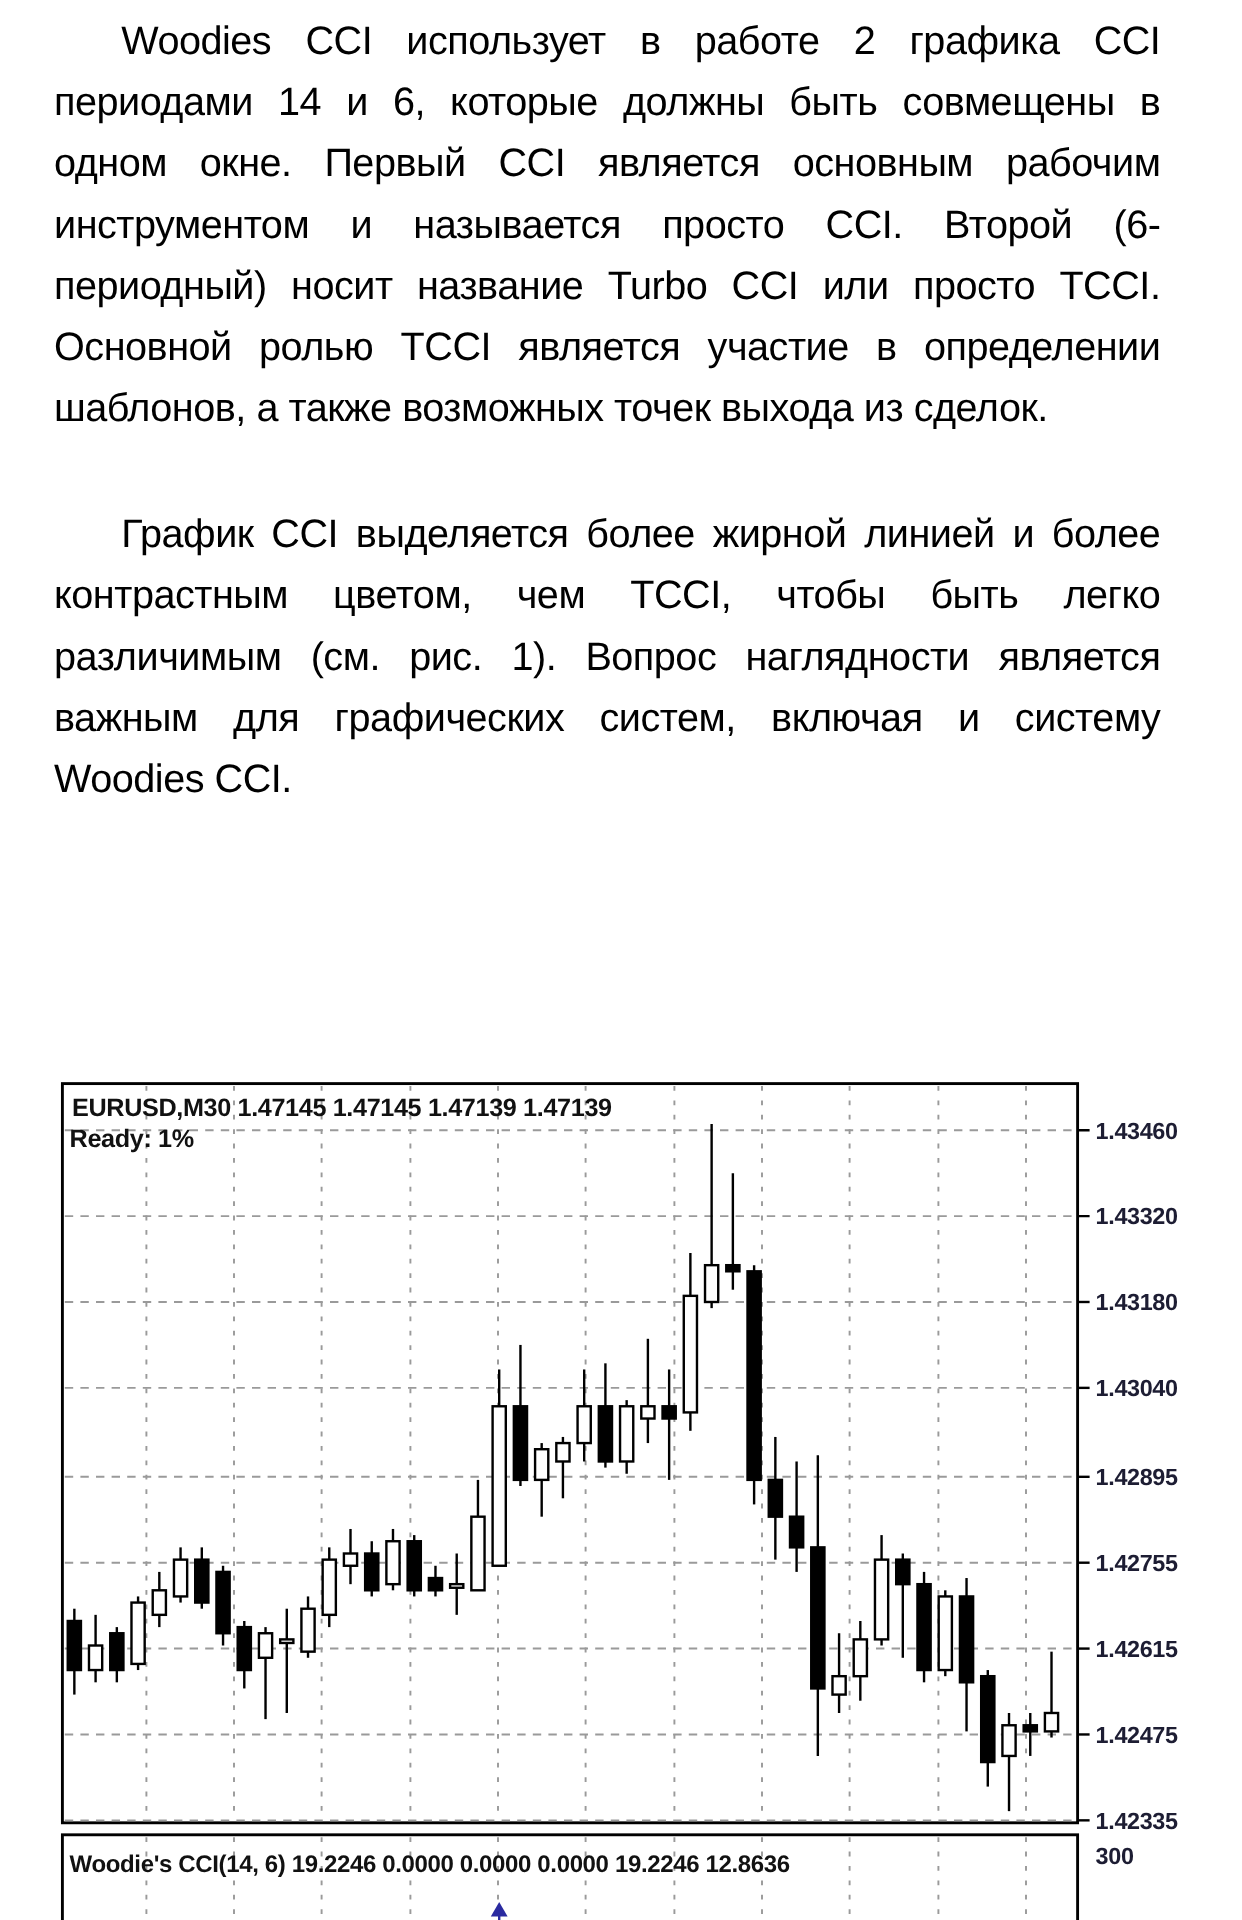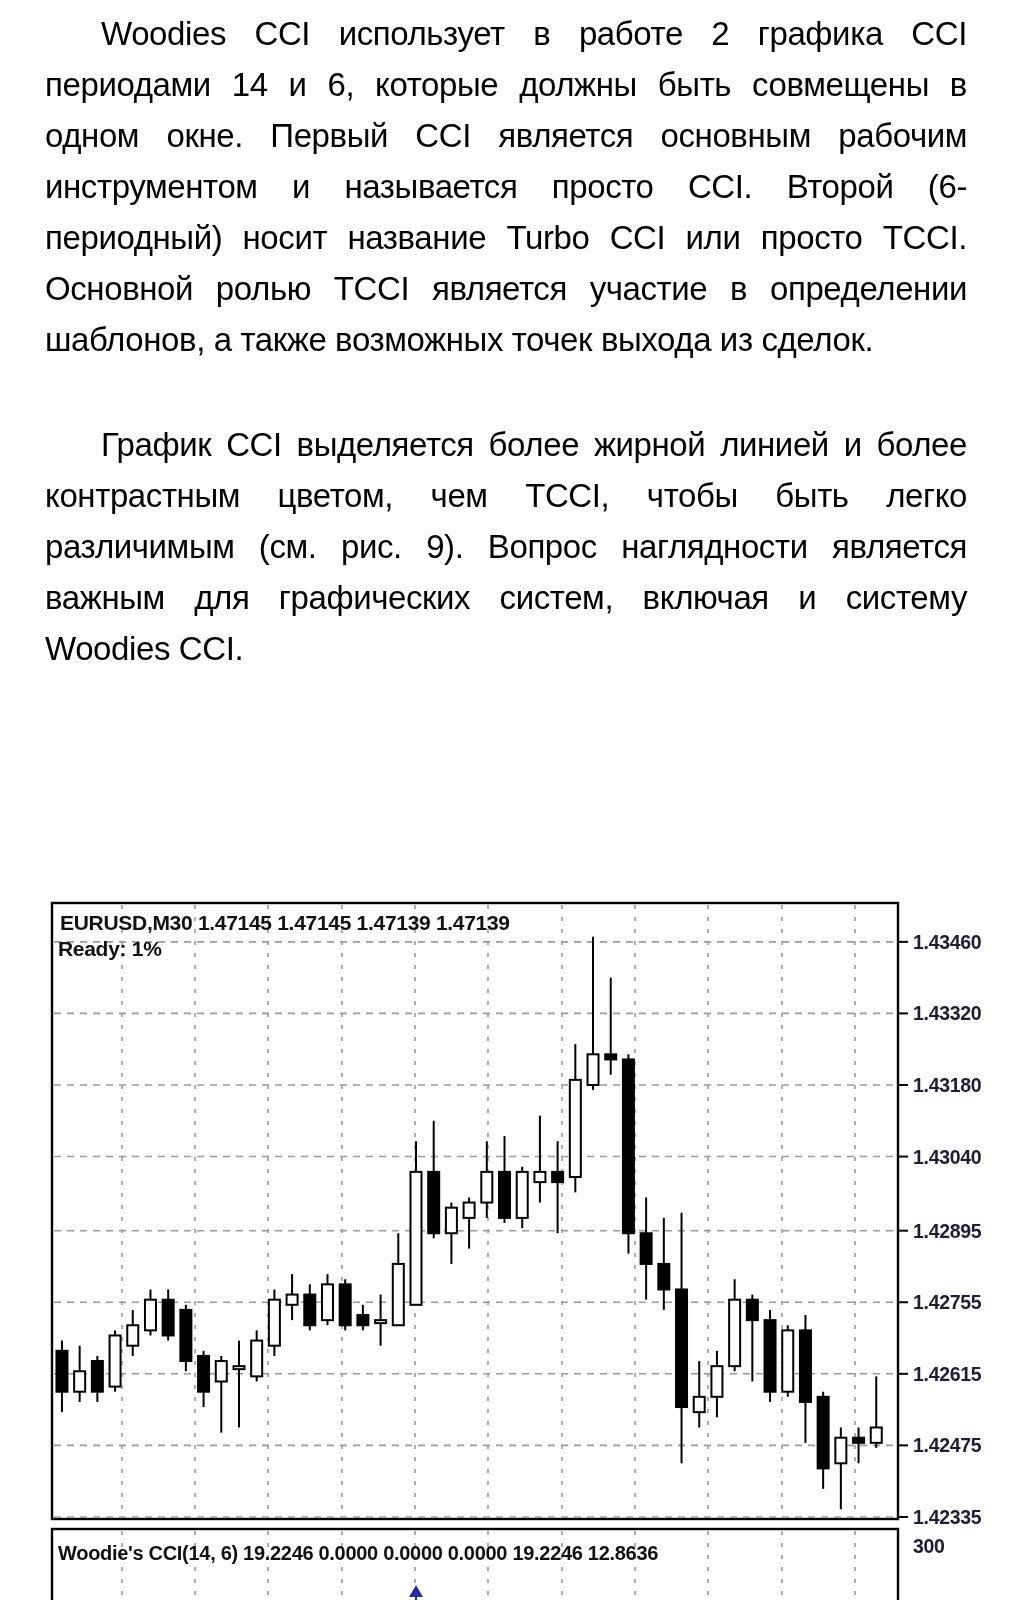--- a/index.html
+++ b/index.html
@@ -19,21 +19,21 @@
     position:absolute;left:0;top:883px;margin:0;padding:0;
     width:1035px;height:717px;overflow:hidden;
   }
   figure.chart-figure svg{display:block;}
 </style>
 </head>
 <body>
 
 <div class="text-block">
   <p>Woodies CCI использует в работе 2 графика CCI периодами 14 и 6, которые должны быть совмещены в одном окне. Первый CCI является основным рабочим инструментом и называется просто CCI. Второй (6-периодный) носит название Turbo CCI или просто TCCI. Основной ролью TCCI является участие в определении шаблонов, а также возможных точек выхода из сделок.</p>
-  <p>График CCI выделяется более жирной линией и более контрастным цветом, чем TCCI, чтобы быть легко различимым (см. рис. 9). Вопрос наглядности является важным для графических систем, включая и систему Woodies CCI.</p>
+  <p>График CCI выделяется более жирной линией и более контрастным цветом, чем TCCI, чтобы быть легко различимым (см. рис. 1). Вопрос наглядности является важным для графических систем, включая и систему Woodies CCI.</p>
 </div>
 
 <figure class="chart-figure">
   <svg id="chart" width="1035" height="717" viewBox="0 883 1035 717" xmlns="http://www.w3.org/2000/svg">
       <rect x="52" y="903" width="846" height="616" fill="#ffffff" stroke="#000000" stroke-width="2.4"></rect>
       <rect x="52" y="1529" width="846" height="75" fill="#ffffff" stroke="#000000" stroke-width="2.4"></rect>
       <line x1="54" y1="941.8514522821515" x2="896" y2="941.8514522821515" stroke="#9a9a9a" stroke-width="1.6" stroke-dasharray="7 6"></line>
       <line x1="898" y1="941.8514522821515" x2="908" y2="941.8514522821515" stroke="#000000" stroke-width="2"></line>
       <text x="913" y="948.8514522821515" font-size="19.5" fill="#1d1d33" font-family="&quot;Liberation Sans&quot;,sans-serif" font-weight="bold" letter-spacing="-0.3">1.43460</text>
       <line x1="54" y1="1013.419917012446" x2="896" y2="1013.419917012446" stroke="#9a9a9a" stroke-width="1.6" stroke-dasharray="7 6"></line>

